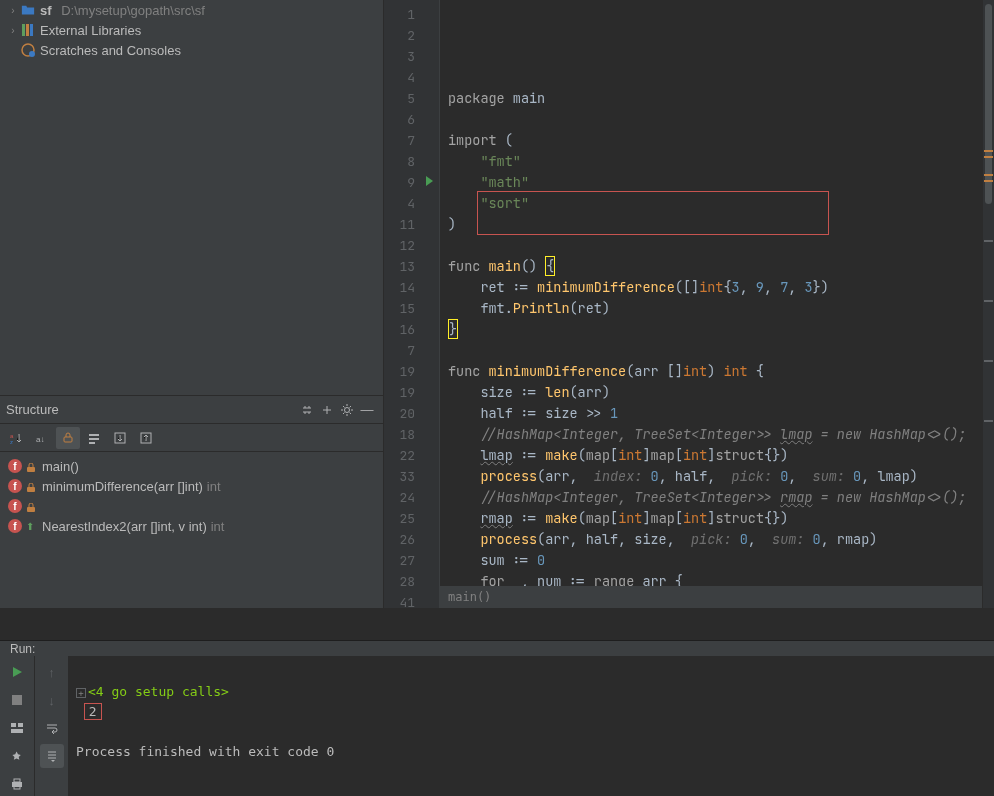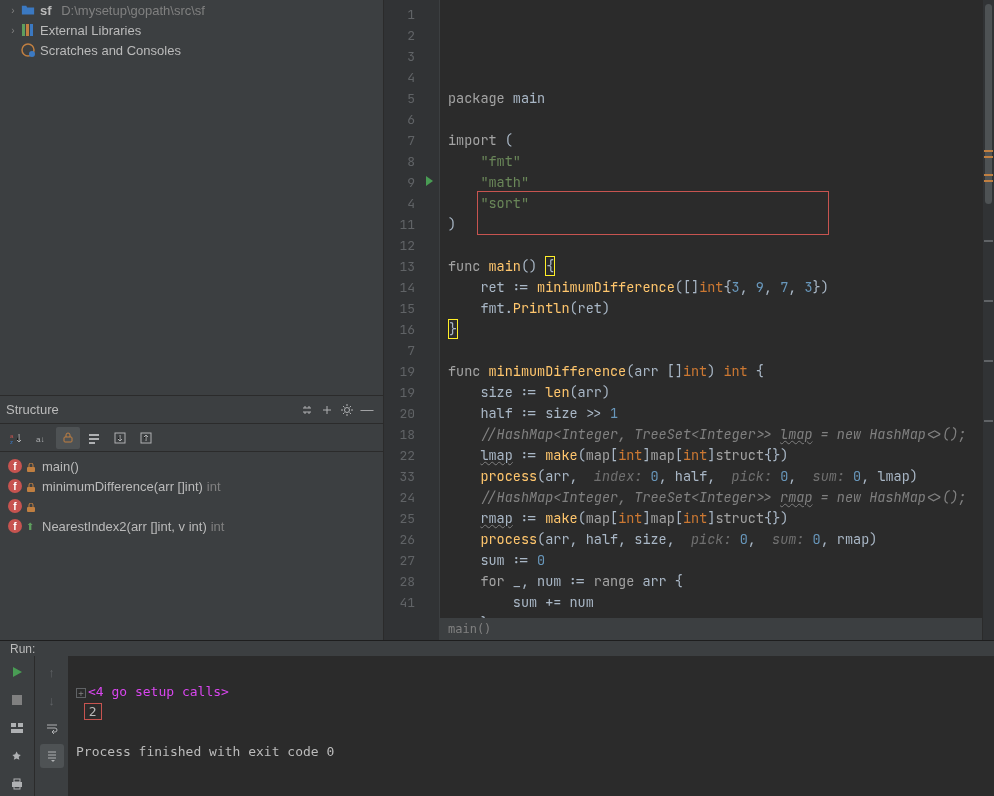--- a/index.html
+++ b/index.html
@@ -188,20 +188,21 @@
   .mark.warn { background:#c07f41; }
   .mark.info { background:#606366; }
 
   
   .run-panel {
     height:156px;
     background:#2b2b2b;
     border-top:1px solid #1e1e1e;
     display:flex;
     flex-direction:column;
+    margin-top:32px;
   }
   .run-tabs {
     height:24px;
     display:flex;
     align-items:center;
     background:#3c3f41;
     font-size:12px;
   }
   .run-tabs .lbl { padding:0 10px; color:#bbbbbb; }
   .run-tab {
@@ -236,21 +237,21 @@
     flex:1;
     padding:6px 8px;
     font-family:"Consolas",monospace;
     font-size:13px;
     color:#bbbbbb;
     line-height:20px;
     white-space:pre;
     position:relative;
   }
   .console .expand { color:#808080;border:1px solid #606366;width:10px;height:10px;display:inline-flex;align-items:center;justify-content:center;font-size:9px;line-height:8px;margin-right:2px; }
-  .console .setup { color:#d946ef; }
+  .console .setup { color:#84cc16; }
   .console .outnum { border:1px solid #c75450; padding:0 4px; color:#bbbbbb; }
 </style>
 </head>
 <body>
 
 <div class="top-row">
 
   <div class="left-col">
     <div class="project-tree">
       <div class="tree-row">

